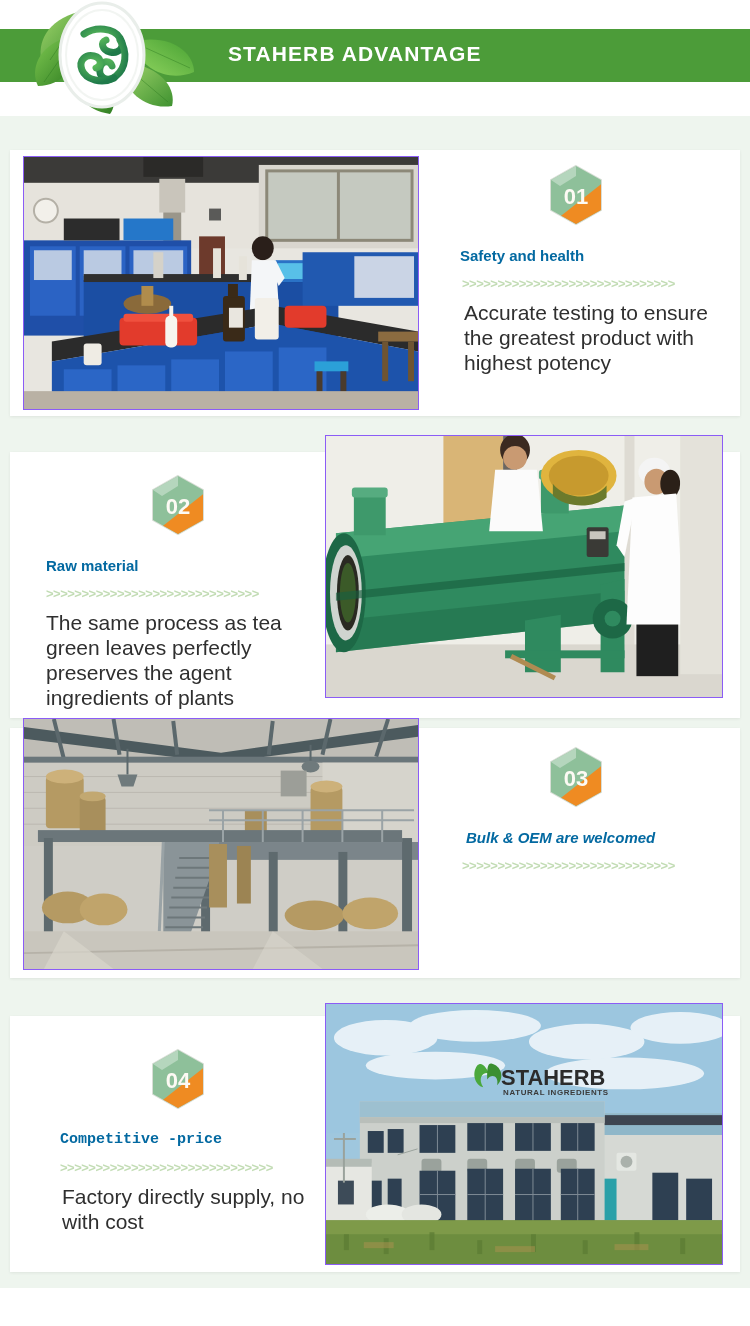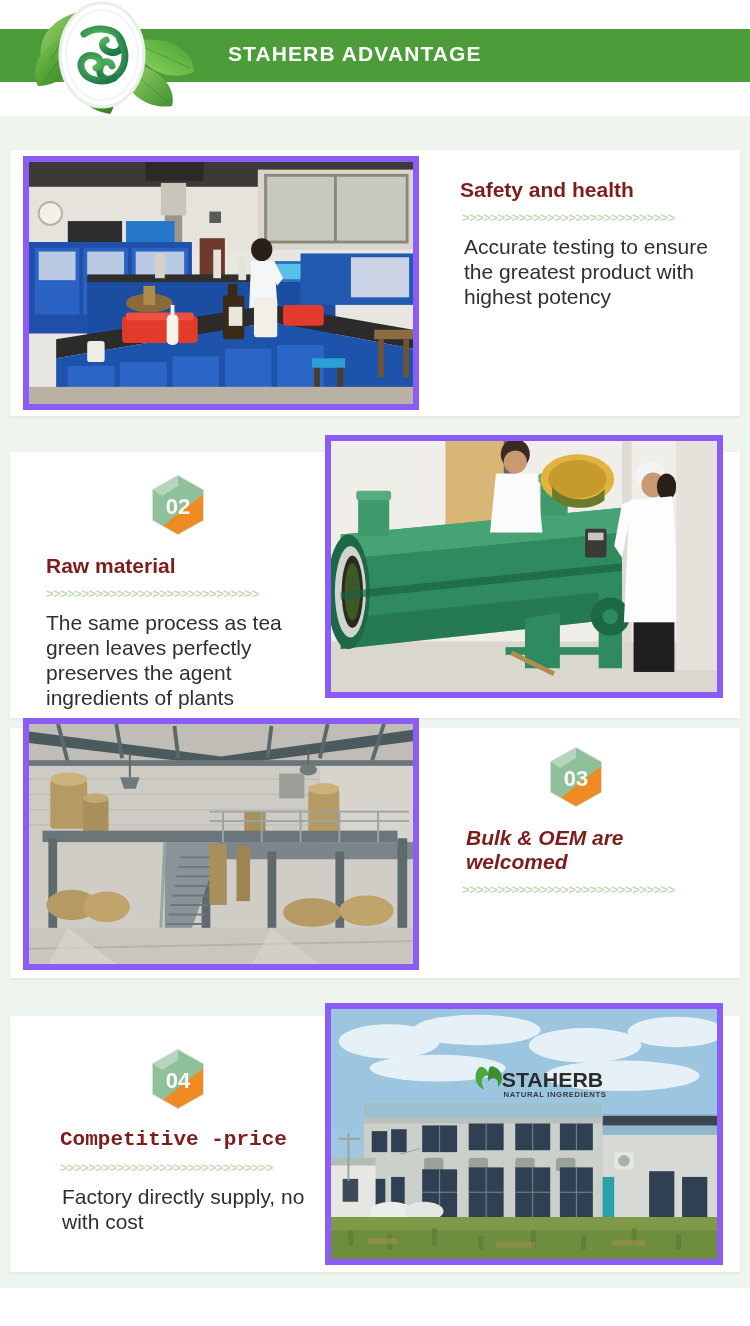--- a/index.html
+++ b/index.html
@@ -31,42 +31,42 @@
     background:#ffffff;
     box-shadow:0 1px 3px rgba(0,0,0,0.07);
   }
   .card-1 { top:150px; height:266px; }
   .card-2 { top:452px; height:266px; }
   .card-3 { top:728px; height:250px; }
   .card-4 { top:1016px; height:256px; }
 
   .photo {
     position:absolute; overflow:hidden; background:#be185d;
-    border:6px solid #8b5cf6;
+    border:1px solid #8b5cf6;
   }
   .photo svg { display:block; width:100%; height:100%; }
 
   .p1 { left:13px; top:6px;   width:396px; height:254px; }
   .p2 { left:315px; top:-17px; width:398px; height:263px; }
   .p3 { left:13px; top:-10px; width:396px; height:252px; }
   .p4 { left:315px; top:-13px; width:398px; height:262px; }
 
   .txtcol { position:absolute; }
   .t1 { left:440px; top:14px;  width:280px; }
   .t2 { left:28px;  top:22px;  width:300px; }
   .t3 { left:440px; top:18px;  width:290px; }
   .t4 { left:28px;  top:32px;  width:300px; }
   .hex { display:block; }
   .hex-c1 { margin-left:98px; }
   .hex-c2 { margin-left:112px; }
   .hex-c3 { margin-left:98px; }
   .hex-c4 { margin-left:112px; }
 
   .item-title {
-    color:#7f1d1d; font-weight:bold; font-size:21px; line-height:24px;
+    color:#0369a1; font-weight:bold; font-size:15px; line-height:24px;
     font-family:"Liberation Sans", sans-serif;
     margin-top:14px;
   }
   .tt-1 { margin-left:10px; }
   .tt-2 { margin-left:8px; }
   .tt-3 { margin-left:16px; width:230px;font-style:italic; }
   .tt-4 { margin-left:22px;font-family:Liberation Mono, monospace; }
 
   .chevrons {
     color:#c2dcb4; font-size:13px; line-height:13px; letter-spacing:-0.5px;
@@ -215,20 +215,36 @@
         <rect x="294" y="216" width="6" height="36" fill="#4a3b2c"></rect>
         <rect x="318" y="216" width="6" height="36" fill="#4a3b2c"></rect>
         <rect x="356" y="176" width="40" height="10" fill="#8b6b40"></rect>
         <rect x="360" y="186" width="6" height="40" fill="#6e5432"></rect>
         <rect x="386" y="186" width="6" height="40" fill="#6e5432"></rect>
         <rect x="0" y="236" width="396" height="18" fill="#b9b1a4"></rect>
       </svg>
     </div>
 
     <div class="txtcol t1">
+      <div class="hex hex-c1">
+        <svg width="56" height="62" viewBox="0 0 56 62">
+          <defs>
+            <clipPath id="hc1">
+                <polygon points="28,2 53,16 53,46 28,60 3,46 3,16"></polygon>
+              </clipPath>
+          </defs>
+          <polygon points="28,2 53,16 53,46 28,60 3,46 3,16" fill="#ffffff" stroke="#d8ded6" stroke-width="2"></polygon>
+          <g clip-path="url(#hc1)">
+            <rect x="0" y="0" width="56" height="62" fill="#8ec09a"></rect>
+            <polygon points="0,62 56,62 56,18" fill="#ef8b22"></polygon>
+            <polygon points="3,16 28,2 28,12 12,22" fill="#ffffff" opacity=".35"></polygon>
+          </g>
+          <text x="28" y="40" text-anchor="middle" font-family="Liberation Sans, sans-serif" font-size="22" font-weight="bold" fill="#fdfaf4">01</text>
+        </svg>
+      </div>
       <div class="item-title tt-1">Safety and health</div>
       <div class="chevrons cv-1">&gt;&gt;&gt;&gt;&gt;&gt;&gt;&gt;&gt;&gt;&gt;&gt;&gt;&gt;&gt;&gt;&gt;&gt;&gt;&gt;&gt;&gt;&gt;&gt;&gt;&gt;&gt;&gt;&gt;&gt;</div>
       <div class="item-desc dd-1">Accurate testing to ensure the greatest product with highest potency</div>
     </div>
   </div>
 
   <div class="card card-2">
     <div class="photo p2">
       <svg viewBox="0 0 398 263" preserveAspectRatio="none">
         <rect width="398" height="263" fill="#f0efe9"></rect>

